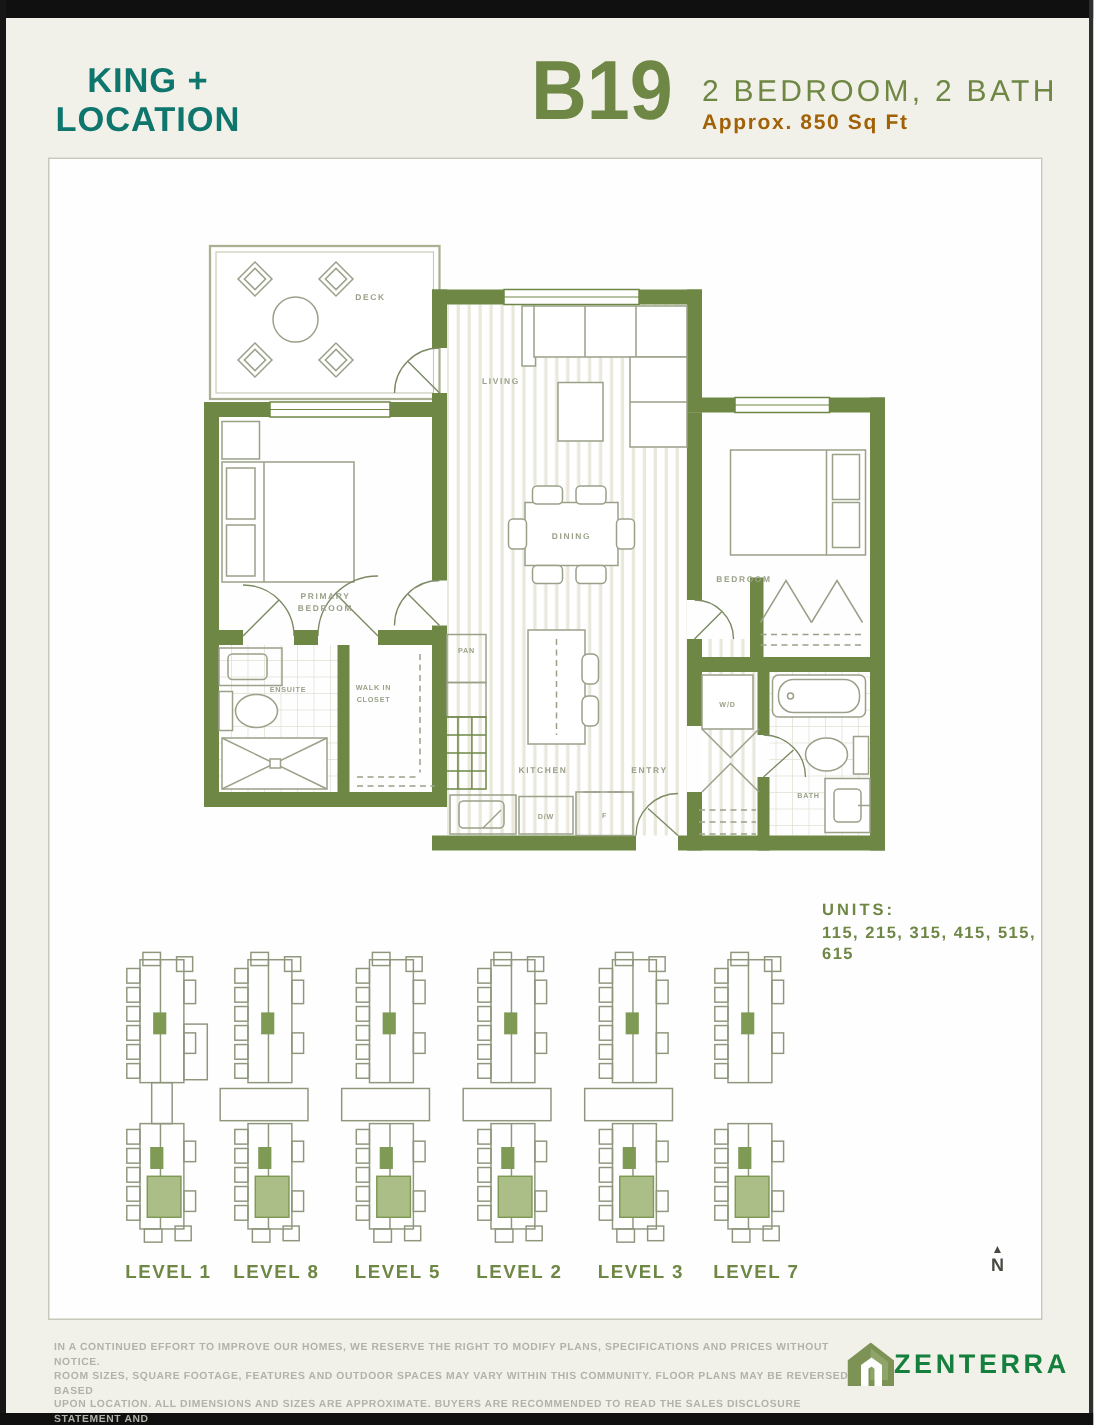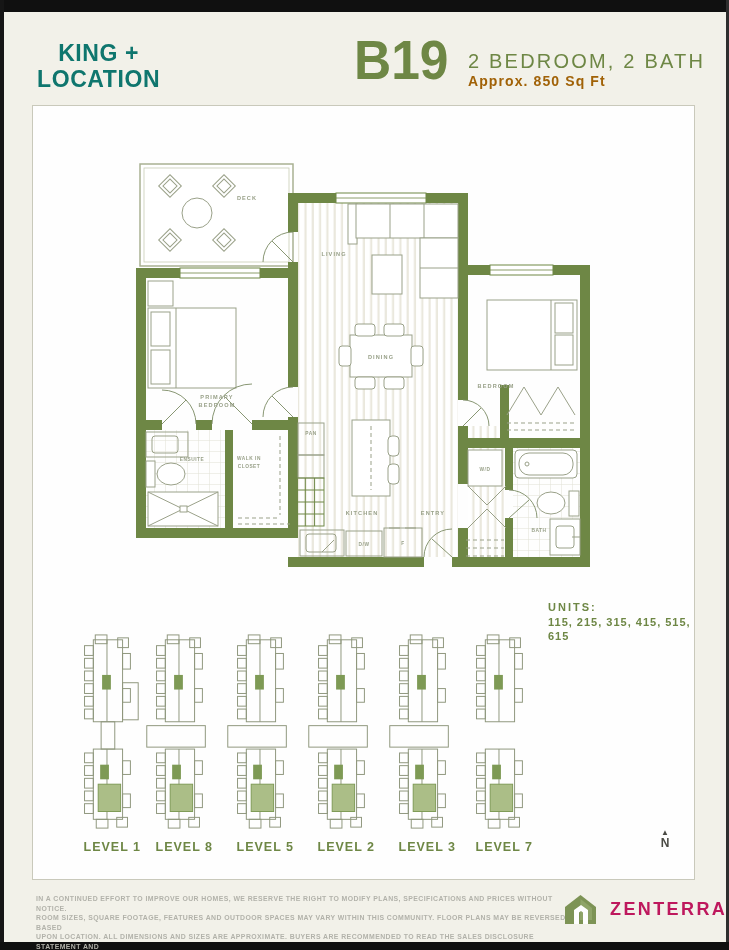--- a/index.html
+++ b/index.html
@@ -37,21 +37,21 @@
   .units{position:absolute;left:548px;top:600px;width:152px;color:#6e8745;font-weight:bold;
          font-size:11px;letter-spacing:1px;line-height:14.5px;}
   .units .units-title{letter-spacing:2px;}
   .north{position:absolute;left:653px;top:829px;width:24px;text-align:center;color:#4a4a44;}
   .north .arrow{font-size:8px;line-height:8px;}
   .north .n{font-size:12px;font-weight:bold;line-height:12px;}
 
   .disclaimer{position:absolute;left:36px;top:894px;width:545px;color:#b2b2aa;font-size:6.9px;
               line-height:9.6px;letter-spacing:.42px;font-weight:bold;}
   .logo{position:absolute;left:565px;top:895px;display:flex;align-items:center;}
-  .logo-text{color:#be185d;font-weight:bold;font-size:18px;letter-spacing:2.4px;margin-left:14px;}
+  .logo-text{color:#15803d;font-weight:bold;font-size:18px;letter-spacing:2.4px;margin-left:0;}
 </style>
 </head>
 <body>
 
 <div class="page">
   <div class="bar-top"></div>
   <div class="bar-left"></div>
   <div class="bar-right"></div>
   <div class="bar-bottom"></div>
 

